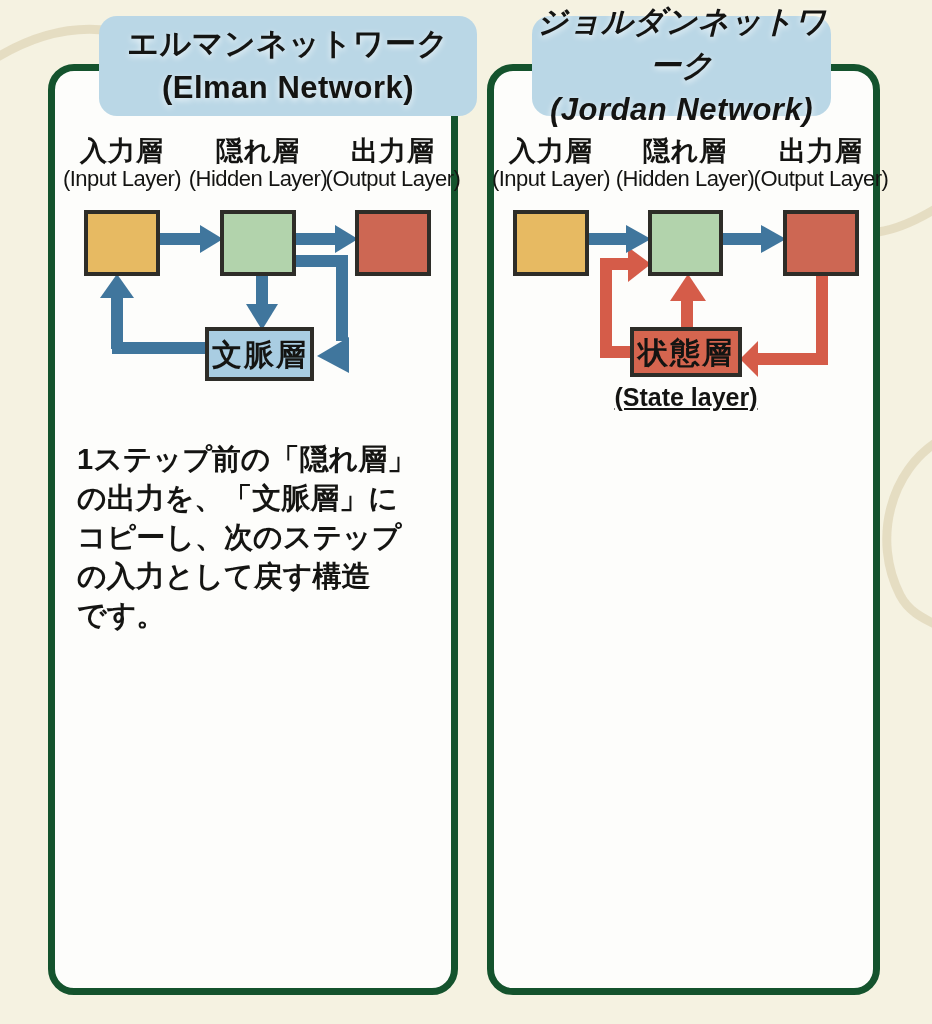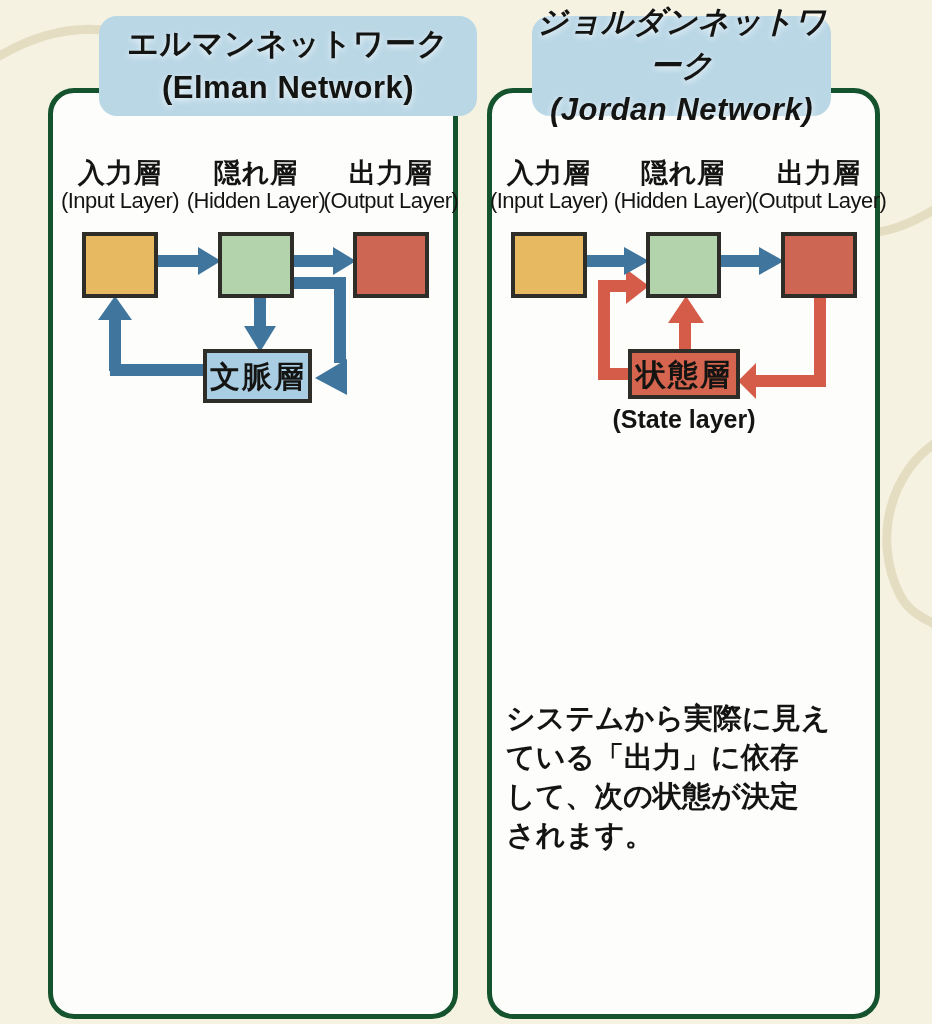--- a/index.html
+++ b/index.html
@@ -4,22 +4,22 @@
 <style>
   html,body{margin:0;padding:0;background:#f5f2e1;}
   .page{
     position:relative;width:932px;height:1024px;overflow:hidden;
     background:#f5f2e1;
     font-family:"Liberation Sans","DejaVu Sans",sans-serif;
     color:#141412;
   }
   .decor{position:absolute;left:0;top:0;z-index:1;}
   .panel{
-    position:absolute;top:88px;height:931px;box-sizing:border-box;
-    background:#fdfdfb;border:5px solid #14532d;border-radius:26px;
+    position:absolute;top:64px;height:931px;box-sizing:border-box;
+    background:#fdfdfb;border:7px solid #14532d;border-radius:26px;
     z-index:2;
   }
   .panel.left{left:48px;width:410px;}
   .panel.right{left:487px;width:393px;}
   .title-box{
     position:absolute;top:16px;height:100px;z-index:3;box-sizing:border-box;
     background:#bad7e6;border-radius:18px;
     display:flex;align-items:center;justify-content:center;text-align:center;
     font-size:31px;font-weight:700;line-height:44px;white-space:pre-line;
     text-shadow:0 2px 6px rgba(255,255,255,.85);
@@ -32,21 +32,21 @@
   .layer-label .jp{font-size:27px;font-weight:700;line-height:32px;letter-spacing:1px;}
   .layer-label .en{font-size:22px;font-weight:400;line-height:24px;letter-spacing:-0.5px;white-space:nowrap;}
   .diagram{position:absolute;left:0;top:130px;overflow:visible;}
   .diagram .box{stroke:#2e2d28;stroke-width:4;}
   .diagram .memtext{font-size:30px;font-weight:700;fill:#141412;text-anchor:middle;letter-spacing:2px;}
   .caption{
     position:absolute;top:312px;width:220px;text-align:center;
     font-size:25px;font-weight:700;white-space:nowrap;
   }
   .caption.left-pos{left:94px;}
-  .caption.right-pos{left:82px;}
+  .caption.right-pos{left:82px;text-decoration:underline;}
   .body-text{
     position:absolute;font-size:29px;font-weight:700;line-height:39px;
     white-space:pre;letter-spacing:0px;
   }
   .panel.left .body-text{left:22px;width:370px;}
   .panel.right .body-text{left:14px;width:370px;}
   .body-text.p1{top:369px;}
   .body-text.p2{top:606px;}
 </style>
 </head>
@@ -101,20 +101,25 @@
 
       <rect class="box" x="31" y="11" width="72" height="62" fill="#e7ba62"></rect>
       <rect class="box" x="167" y="11" width="72" height="62" fill="#b2d3ac"></rect>
       <rect class="box" x="302" y="11" width="72" height="62" fill="#cd6753"></rect>
 
       <rect class="box" x="152" y="128" width="105" height="50" fill="#a9cde2"></rect>
       <text class="memtext" x="205" y="164">文脈層</text>
     </svg>
 
 
+    <div class="body-text p1">1ステップ前の「隠れ層」
+の出力を、「文脈層」に
+コピーし、次のステップ
+の入力として戻す構造
+です。</div>
   </section>
 
   <section class="panel right">
 
     <div class="layer-label" style="left:-18px">
       <div class="jp">入力層</div>
       <div class="en">(Input Layer)</div>
     </div>
     <div class="layer-label" style="left:116px">
       <div class="jp">隠れ層</div>
@@ -152,24 +157,20 @@
       <rect class="box" x="21" y="11" width="72" height="62" fill="#e7ba62"></rect>
       <rect class="box" x="156" y="11" width="71" height="62" fill="#b2d3ac"></rect>
       <rect class="box" x="291" y="11" width="72" height="62" fill="#cd6753"></rect>
 
       <rect class="box" x="138" y="128" width="108" height="46" fill="#d5654f"></rect>
       <text class="memtext" x="192" y="162">状態層</text>
     </svg>
 
     <div class="caption right-pos">(State layer)</div>
 
-    <div class="body-text p2">システムから実際に見え
-ている「出力」に依存
-して、次の状態が決定
-されます。</div>
   </section>
 
   <div class="title-box left">エルマンネットワーク
 (Elman Network)</div>
   <div class="title-box right">ジョルダンネットワーク
 (Jordan Network)</div>
 
 </div>
 
 </body></html>

